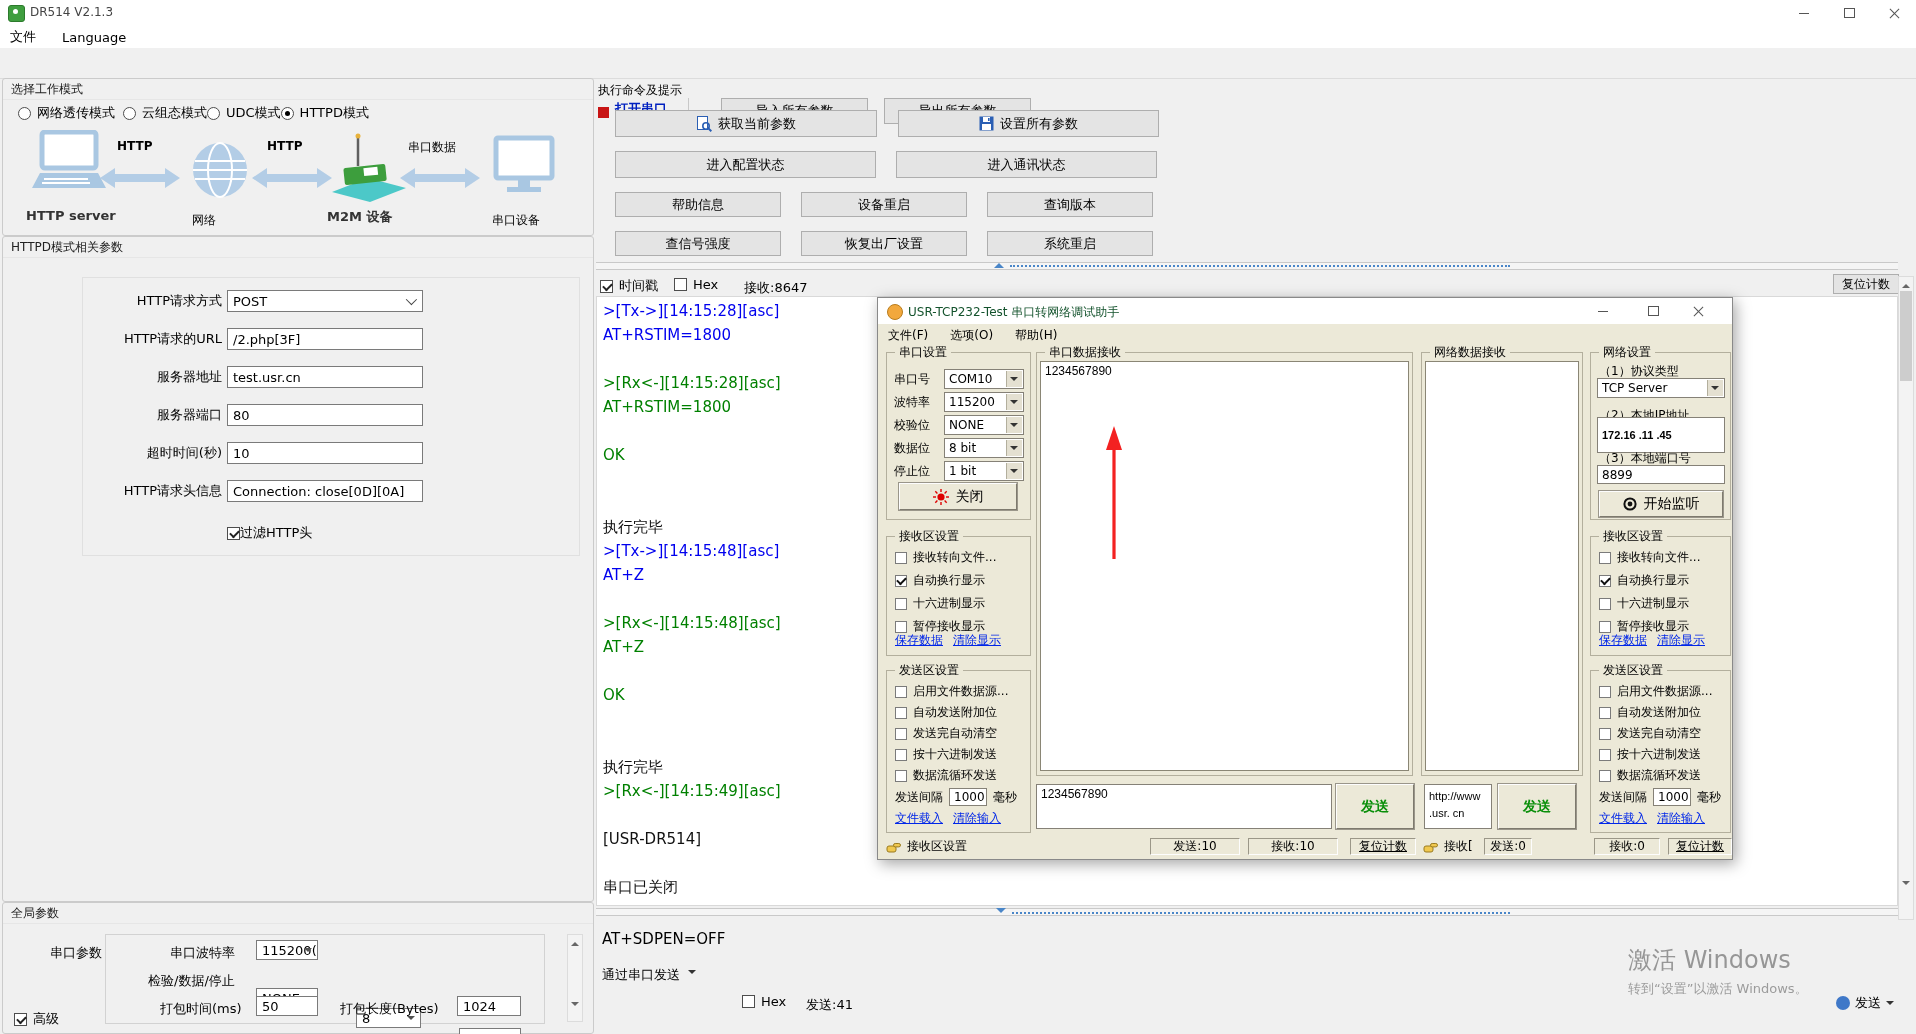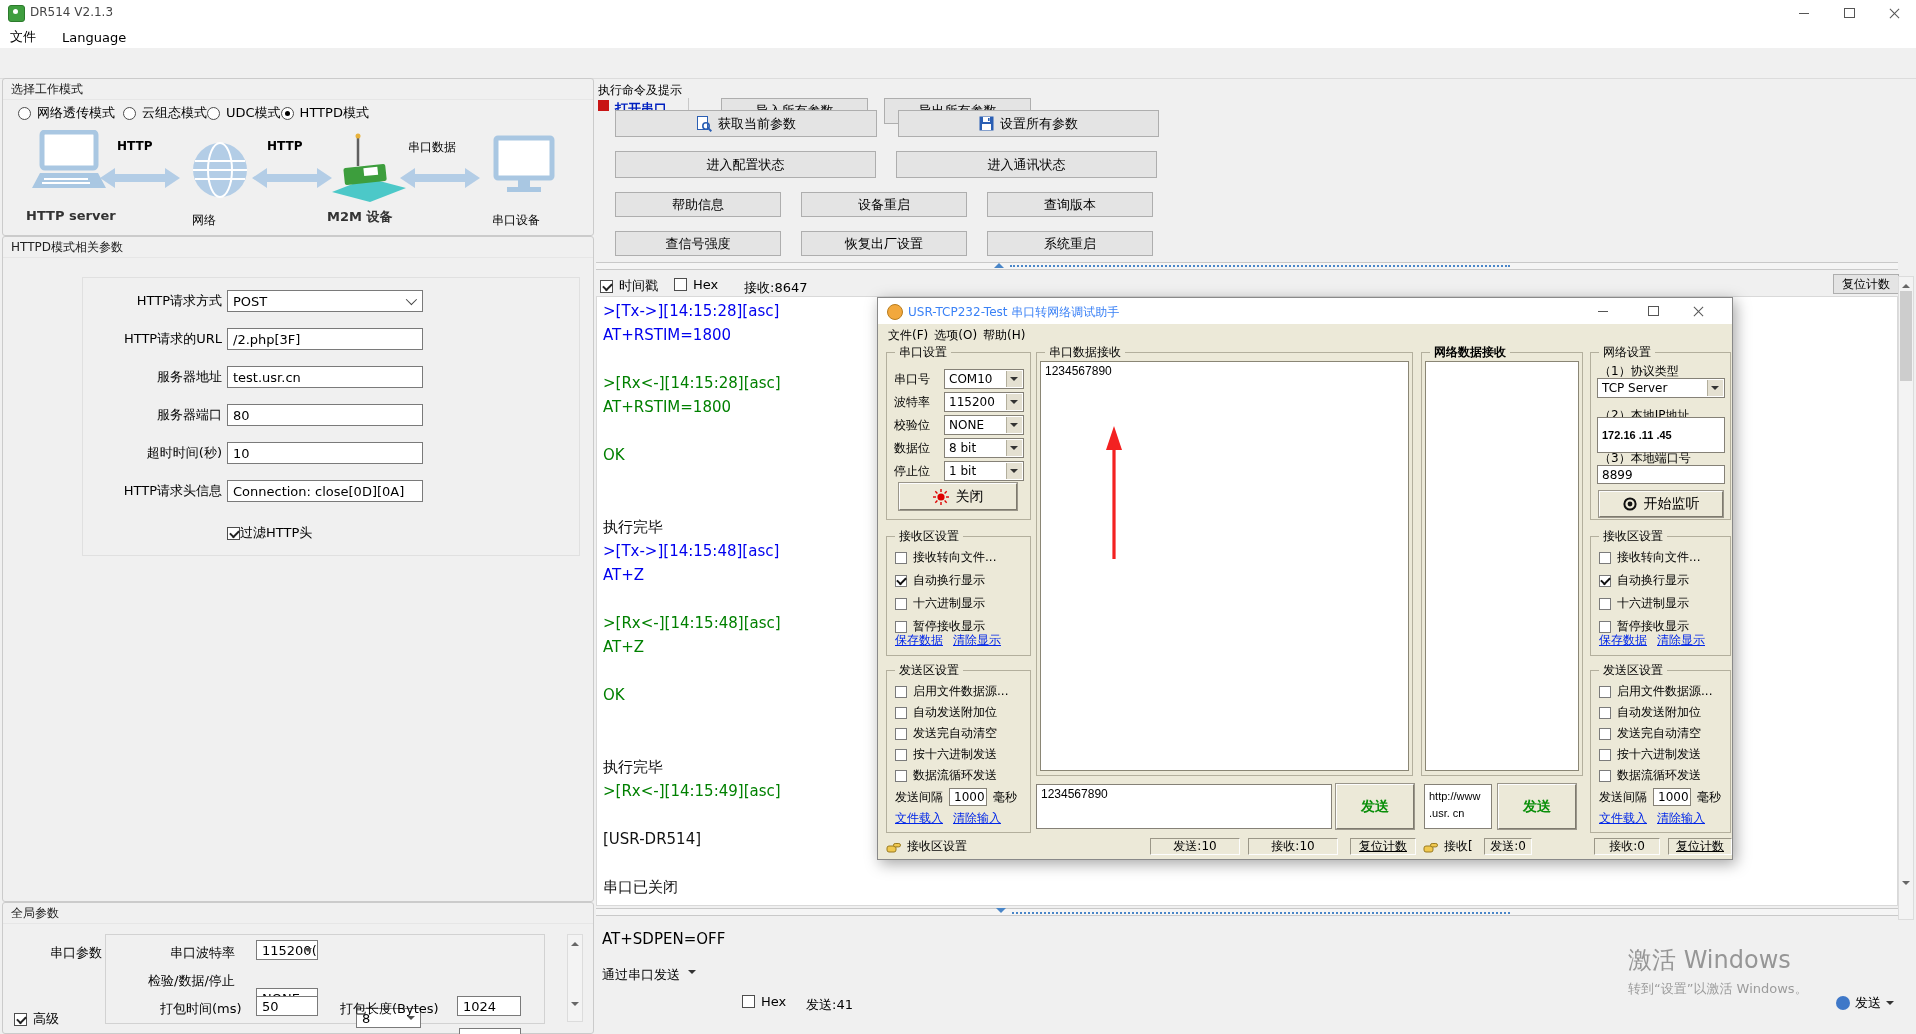--- a/index.html
+++ b/index.html
@@ -45,21 +45,21 @@
   .tri-up{width:0;height:0;border:5px solid transparent;border-bottom-color:#4a86c8}
   .tri-down{width:0;height:0;border:5px solid transparent;border-top-color:#4a86c8}
   .sc-tri-up{width:0;height:0;border:4px solid transparent;border-bottom-color:#666;margin:3px auto}
   .sc-tri-down{width:0;height:0;border:4px solid transparent;border-top-color:#666;margin:5px auto}
   .vscroll{background:#f3f3f3;border:1px solid #dcdcdc;box-sizing:border-box}
   .vthumb{background:#cdcdcd}
   
   .ov{left:877px;top:297px;width:856px;height:563px;background:#ece9d8;border:1px solid #898989;box-shadow:3px 4px 14px rgba(0,0,0,.35);box-sizing:border-box}
   .ov-title{left:0;top:0;width:100%;height:26px;background:#fff;border-bottom:1px solid #e3e0d2}
   .ov-ico{left:9px;top:6px;width:14px;height:14px;border-radius:50%;background:#f2a83c;border:1px solid #b97d1d}
-  .ov-menu{left:0;top:26px;width:100%;height:22px;display:flex;gap:6px;align-items:center;padding-left:10px;background:#ece9d8;box-sizing:border-box;font-size:12px}
+  .ov-menu{left:0;top:26px;width:100%;height:22px;display:flex;gap:22px;align-items:center;padding-left:10px;background:#ece9d8;box-sizing:border-box;font-size:12px}
   .ogrp{position:absolute;border:1px solid #b3af9d;box-sizing:border-box}
   .leg{position:absolute;top:-9px;left:8px;background:#ece9d8;padding:0 4px;font-size:12px}
   .ocombo{background:#fff;border:1px solid #858177;position:relative;display:flex;align-items:center;padding:0 20px 0 4px;height:20px;box-sizing:border-box;font-size:12px}
   .ocombo:after{content:"";position:absolute;right:1px;top:1px;bottom:1px;width:15px;background:#e4e0d1;border-left:1px solid #b3af9d}
   .ocombo:before{content:"";position:absolute;right:5px;top:50%;margin-top:-2px;border:4px solid transparent;border-top-color:#333;z-index:2}
   .oinp{background:#fff;border:1px solid #858177;display:flex;align-items:center;padding:0 4px;box-sizing:border-box;font-size:12px}
   .obtn{background:#ece9d8;border:1px solid;border-color:#fdfdfd #7e7a6e #7e7a6e #fdfdfd;outline:1px solid #9a968a;display:flex;align-items:center;justify-content:center;gap:7px;box-sizing:border-box}
   .ocb{width:12px;height:12px;background:#fff;border:1px solid #7b7b7b;position:relative;display:inline-block;box-sizing:border-box;flex:none}
   .ocb.checked:after{content:"";position:absolute;left:1px;top:1px;width:7px;height:4px;border-left:2px solid #111;border-bottom:2px solid #111;transform:rotate(-45deg)}
   .orow{display:flex;align-items:center;gap:6px;font-size:12px}
@@ -111,21 +111,21 @@
   <div class="a combo" style="left:433px;top:52px;width:46px">
       <span>NONI</span>
     </div>
   <div class="a combo" style="left:481px;top:52px;width:49px">
       <span>8</span>
     </div>
   <div class="a combo" style="left:534px;top:52px;width:49px">
       <span>1</span>
     </div>
   <div class="a sep" style="left:589px;top:50px;height:26px"></div>
-  <div class="a" style="left:598px;top:52px;display:flex;align-items:flex-start;gap:6px">
+  <div class="a" style="left:598px;top:52px;display:flex;align-items:flex-end;gap:6px">
     <span style="width:11px;height:11px;background:#c81414;display:inline-block"></span>
     <b style="color:#0020c0">打开串口</b>
   </div>
   <div class="a sep" style="left:688px;top:50px;height:26px"></div>
   <div class="a btn" style="left:721px;top:50px;width:147px;height:26px">
       <span>导入所有参数</span>
     </div>
   <div class="a btn" style="left:884px;top:50px;width:147px;height:26px">
       <span>导出所有参数</span>
     </div>
@@ -402,21 +402,21 @@
 <span class="a wm2" style="left:1628px;top:980px">转到“设置”以激活 Windows。</span>
 <div class="a" style="left:1836px;top:994px;display:flex;align-items:center;gap:5px">
   <span style="width:14px;height:14px;border-radius:50%;background:#3f78c8;display:inline-block"></span>
   <span>发送</span>
   <span style="width:0;height:0;border:4px solid transparent;border-top-color:#333;margin-top:4px"></span>
 </div>
 
 <div class="a ov">
   <div class="a ov-title">
     <div class="a ov-ico"></div>
-    <span class="a" style="left:30px;top:6px;color:#3b82f6;font-size:12px">USR-TCP232-Test 串口转网络调试助手</span>
+    <span class="a" style="left:30px;top:6px;color:#14532d;font-size:12px">USR-TCP232-Test 串口转网络调试助手</span>
     <div class="a winbtn" style="left:705px;top:0;width:40px">
         <div class="glyph-min"></div>
       </div>
     <div class="a winbtn" style="left:755px;top:0;width:40px">
         <div class="glyph-max"></div>
       </div>
     <div class="a winbtn" style="left:800px;top:0;width:40px">
         <div class="glyph-close"></div>
       </div>
   </div>
@@ -569,21 +569,21 @@
     <rect x="13.4" y="25" width="3.2" height="111" fill="#f32121"></rect>
   </svg>
   <div class="oinp mono" style="position:absolute;left:158px;top:486px;width:296px;height:45px;align-items:flex-start;padding-top:2px;font-size:12px">
     <span>1234567890</span>
   </div>
   <div class="obtn" style="position:absolute;left:458px;top:486px;width:78px;height:45px">
     <span class="green">发送</span>
   </div>
 
   <div class="ogrp" style="left:543px;top:54px;width:162px;height:424px">
-    <b class="leg" style="font-weight:bold">网络数据接收</b>
+    <b class="leg" style="font-weight:normal">网络数据接收</b>
     <div style="position:absolute;left:3px;top:8px;right:3px;bottom:4px;background:#fff;border:1px solid #8a8675"></div>
   </div>
   <div class="oinp mono" style="position:absolute;left:546px;top:486px;width:68px;height:45px;display:block;padding-top:3px;font-size:11px;line-height:17px">
     <div>http://www</div>
       <div>.usr. cn</div>
   </div>
   <div class="obtn" style="position:absolute;left:620px;top:486px;width:78px;height:45px">
     <span class="green">发送</span>
   </div>
 

